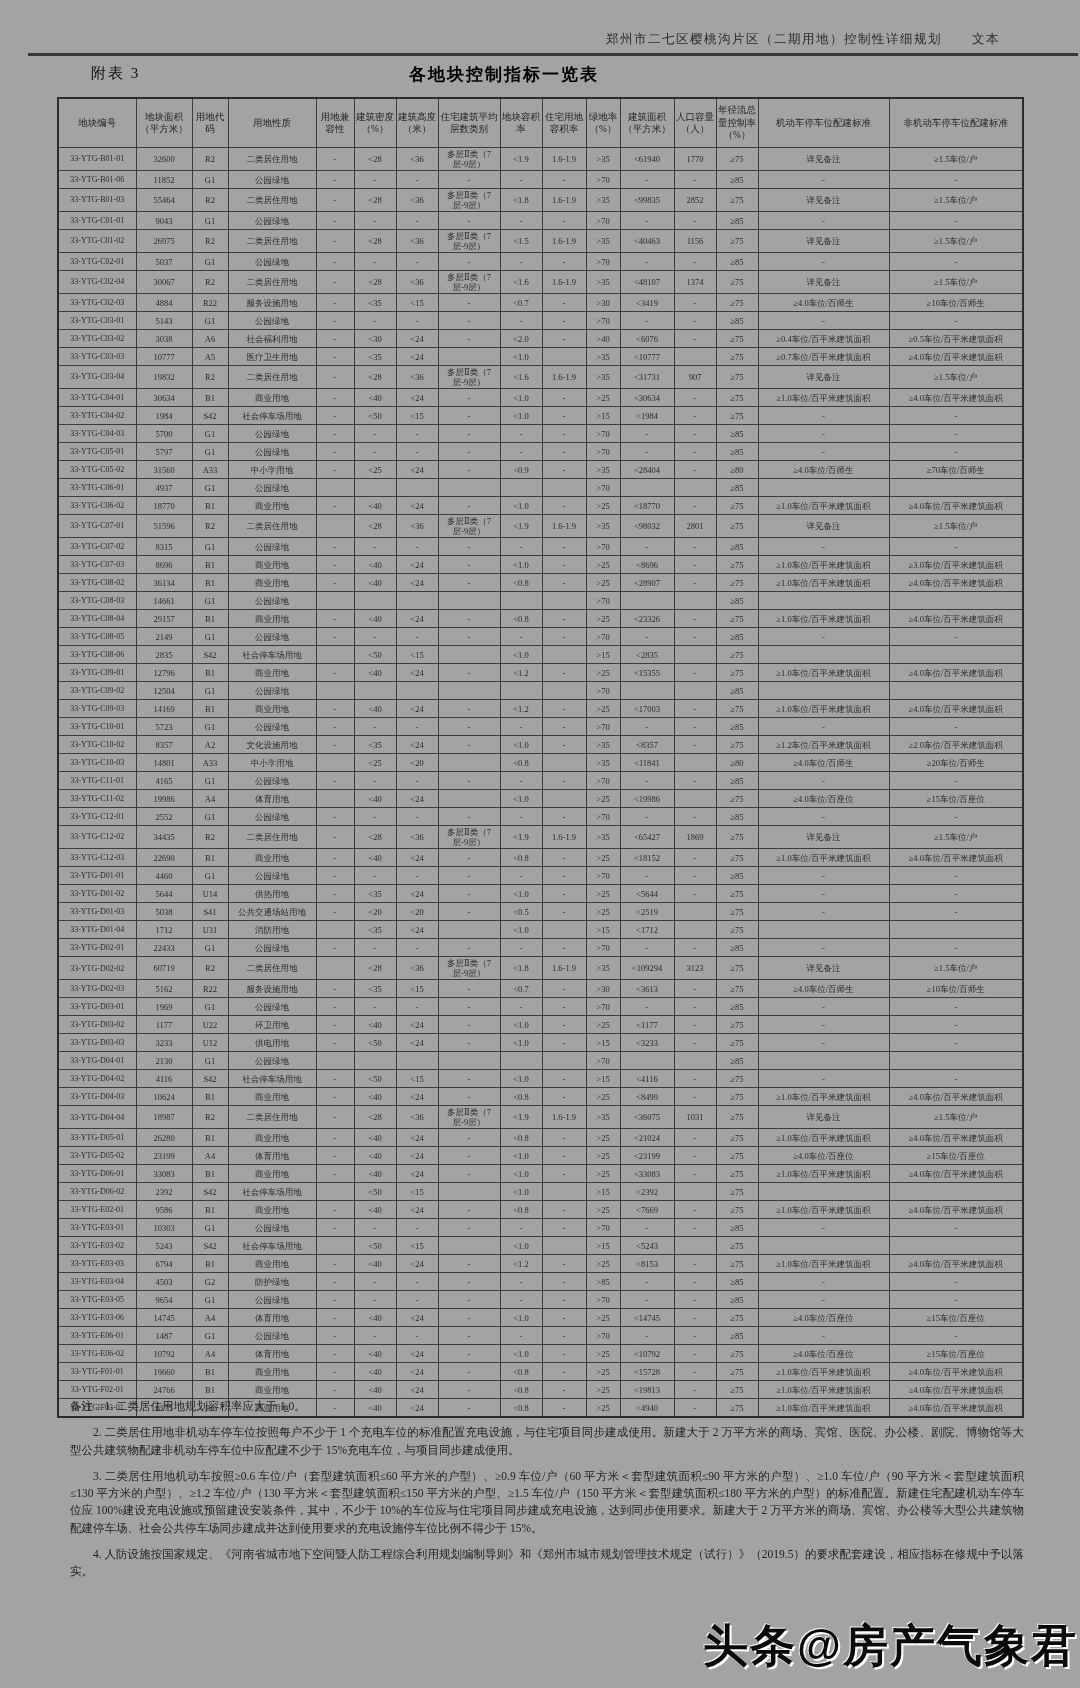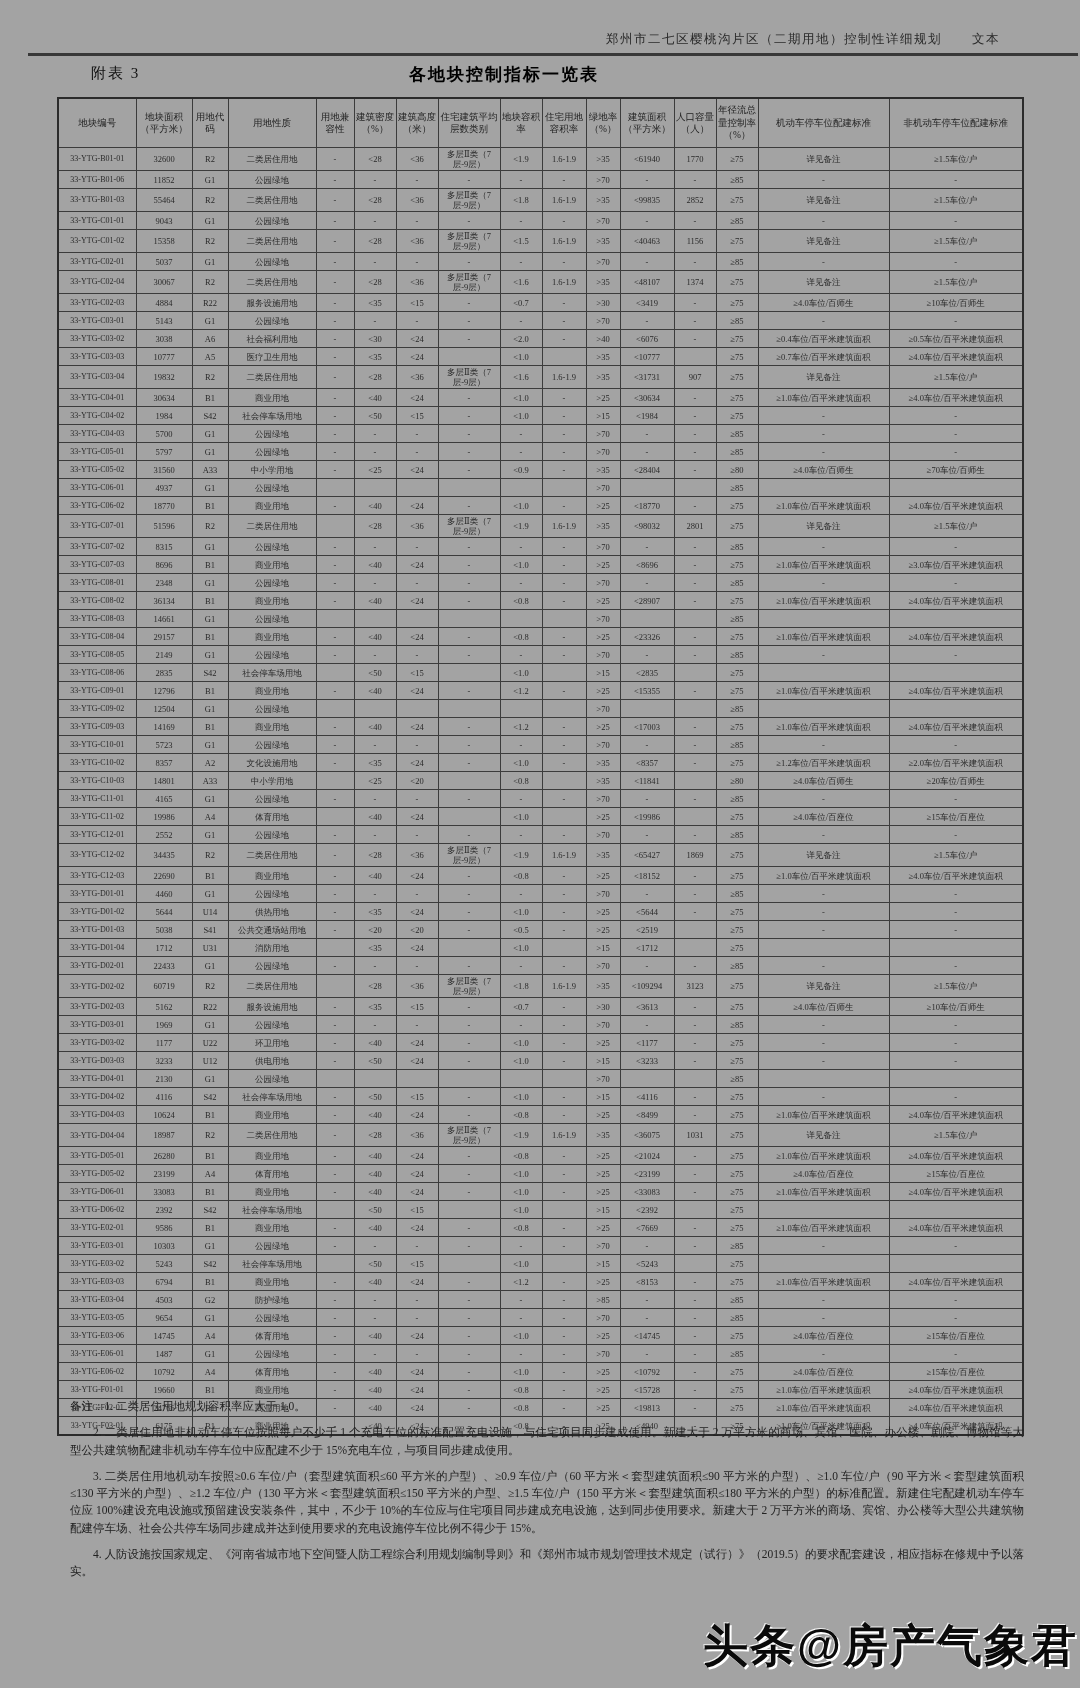--- a/index.html
+++ b/index.html
@@ -184,21 +184,21 @@
           <td>-</td>
           <td>&gt;70</td>
           <td>-</td>
           <td>-</td>
           <td>≥85</td>
           <td>-</td>
           <td>-</td>
         </tr>
         <tr>
           <td class="plot-id">33-YTG-C01-02</td>
-          <td>15358</td>
+          <td>26975</td>
           <td>R2</td>
           <td>二类居住用地</td>
           <td>-</td>
           <td>&lt;28</td>
           <td>&lt;36</td>
           <td>多层Ⅱ类（7层-9层）</td>
           <td>&lt;1.5</td>
           <td>1.6-1.9</td>
           <td>&gt;35</td>
           <td>&lt;40463</td>
@@ -505,38 +505,20 @@
           <td>&lt;24</td>
           <td>-</td>
           <td>&lt;1.0</td>
           <td>-</td>
           <td>&gt;25</td>
           <td>&lt;8696</td>
           <td>-</td>
           <td>≥75</td>
           <td>≥1.0车位/百平米建筑面积</td>
           <td>≥3.0车位/百平米建筑面积</td>
-        </tr>
-        <tr>
-          <td class="plot-id">33-YTG-C08-01</td>
-          <td>2348</td>
-          <td>G1</td>
-          <td>公园绿地</td>
-          <td>-</td>
-          <td>-</td>
-          <td>-</td>
-          <td>-</td>
-          <td>-</td>
-          <td>-</td>
-          <td>&gt;70</td>
-          <td>-</td>
-          <td>-</td>
-          <td>≥85</td>
-          <td>-</td>
-          <td>-</td>
         </tr>
         <tr>
           <td class="plot-id">33-YTG-C08-02</td>
           <td>36134</td>
           <td>B1</td>
           <td>商业用地</td>
           <td>-</td>
           <td>&lt;40</td>
           <td>&lt;24</td>
           <td>-</td>

